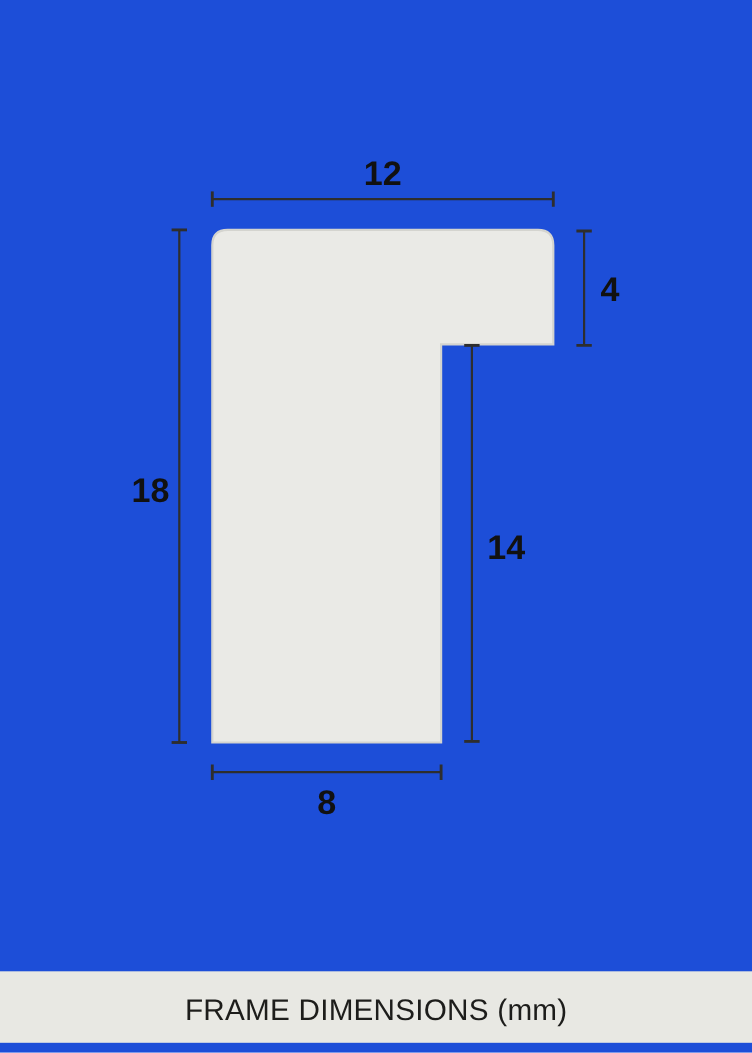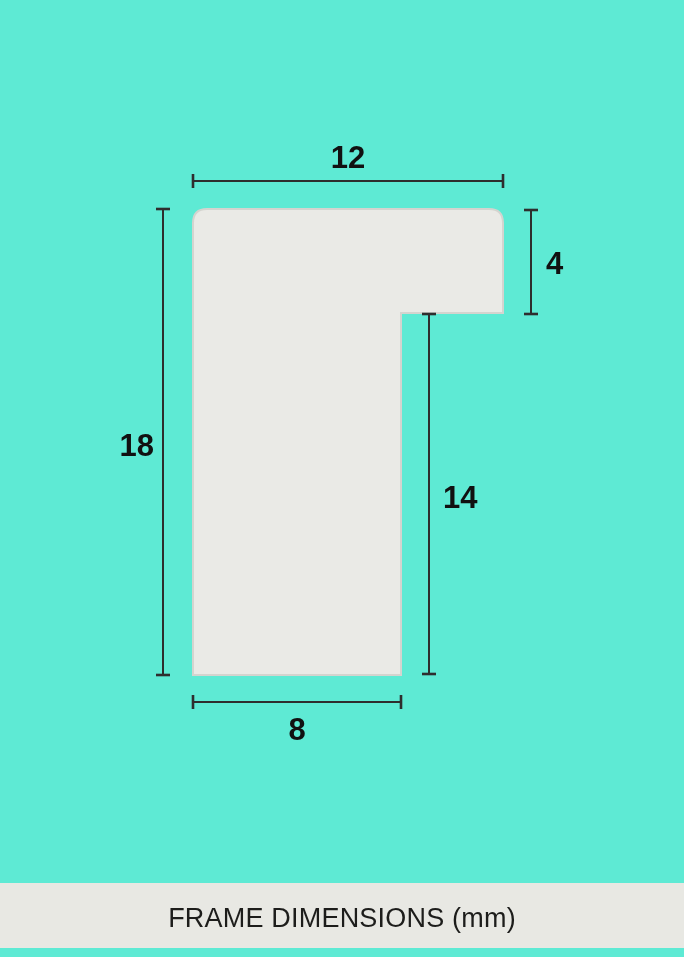--- a/index.html
+++ b/index.html
@@ -8,21 +8,21 @@
     background: #ffffff;
     width: 684px;
     height: 957px;
     overflow: hidden;
     font-family: "Liberation Sans", sans-serif;
   }
   .stage {
     position: relative;
     width: 684px;
     height: 957px;
-    background: #5eead4;
+    background: #1d4ed8;
     text-decoration: underline;
   }
   .diagram-wrap {
     position: absolute;
     top: 0;
     left: 0;
     width: 684px;
     height: 883px;
   }
   svg { display: block; }

